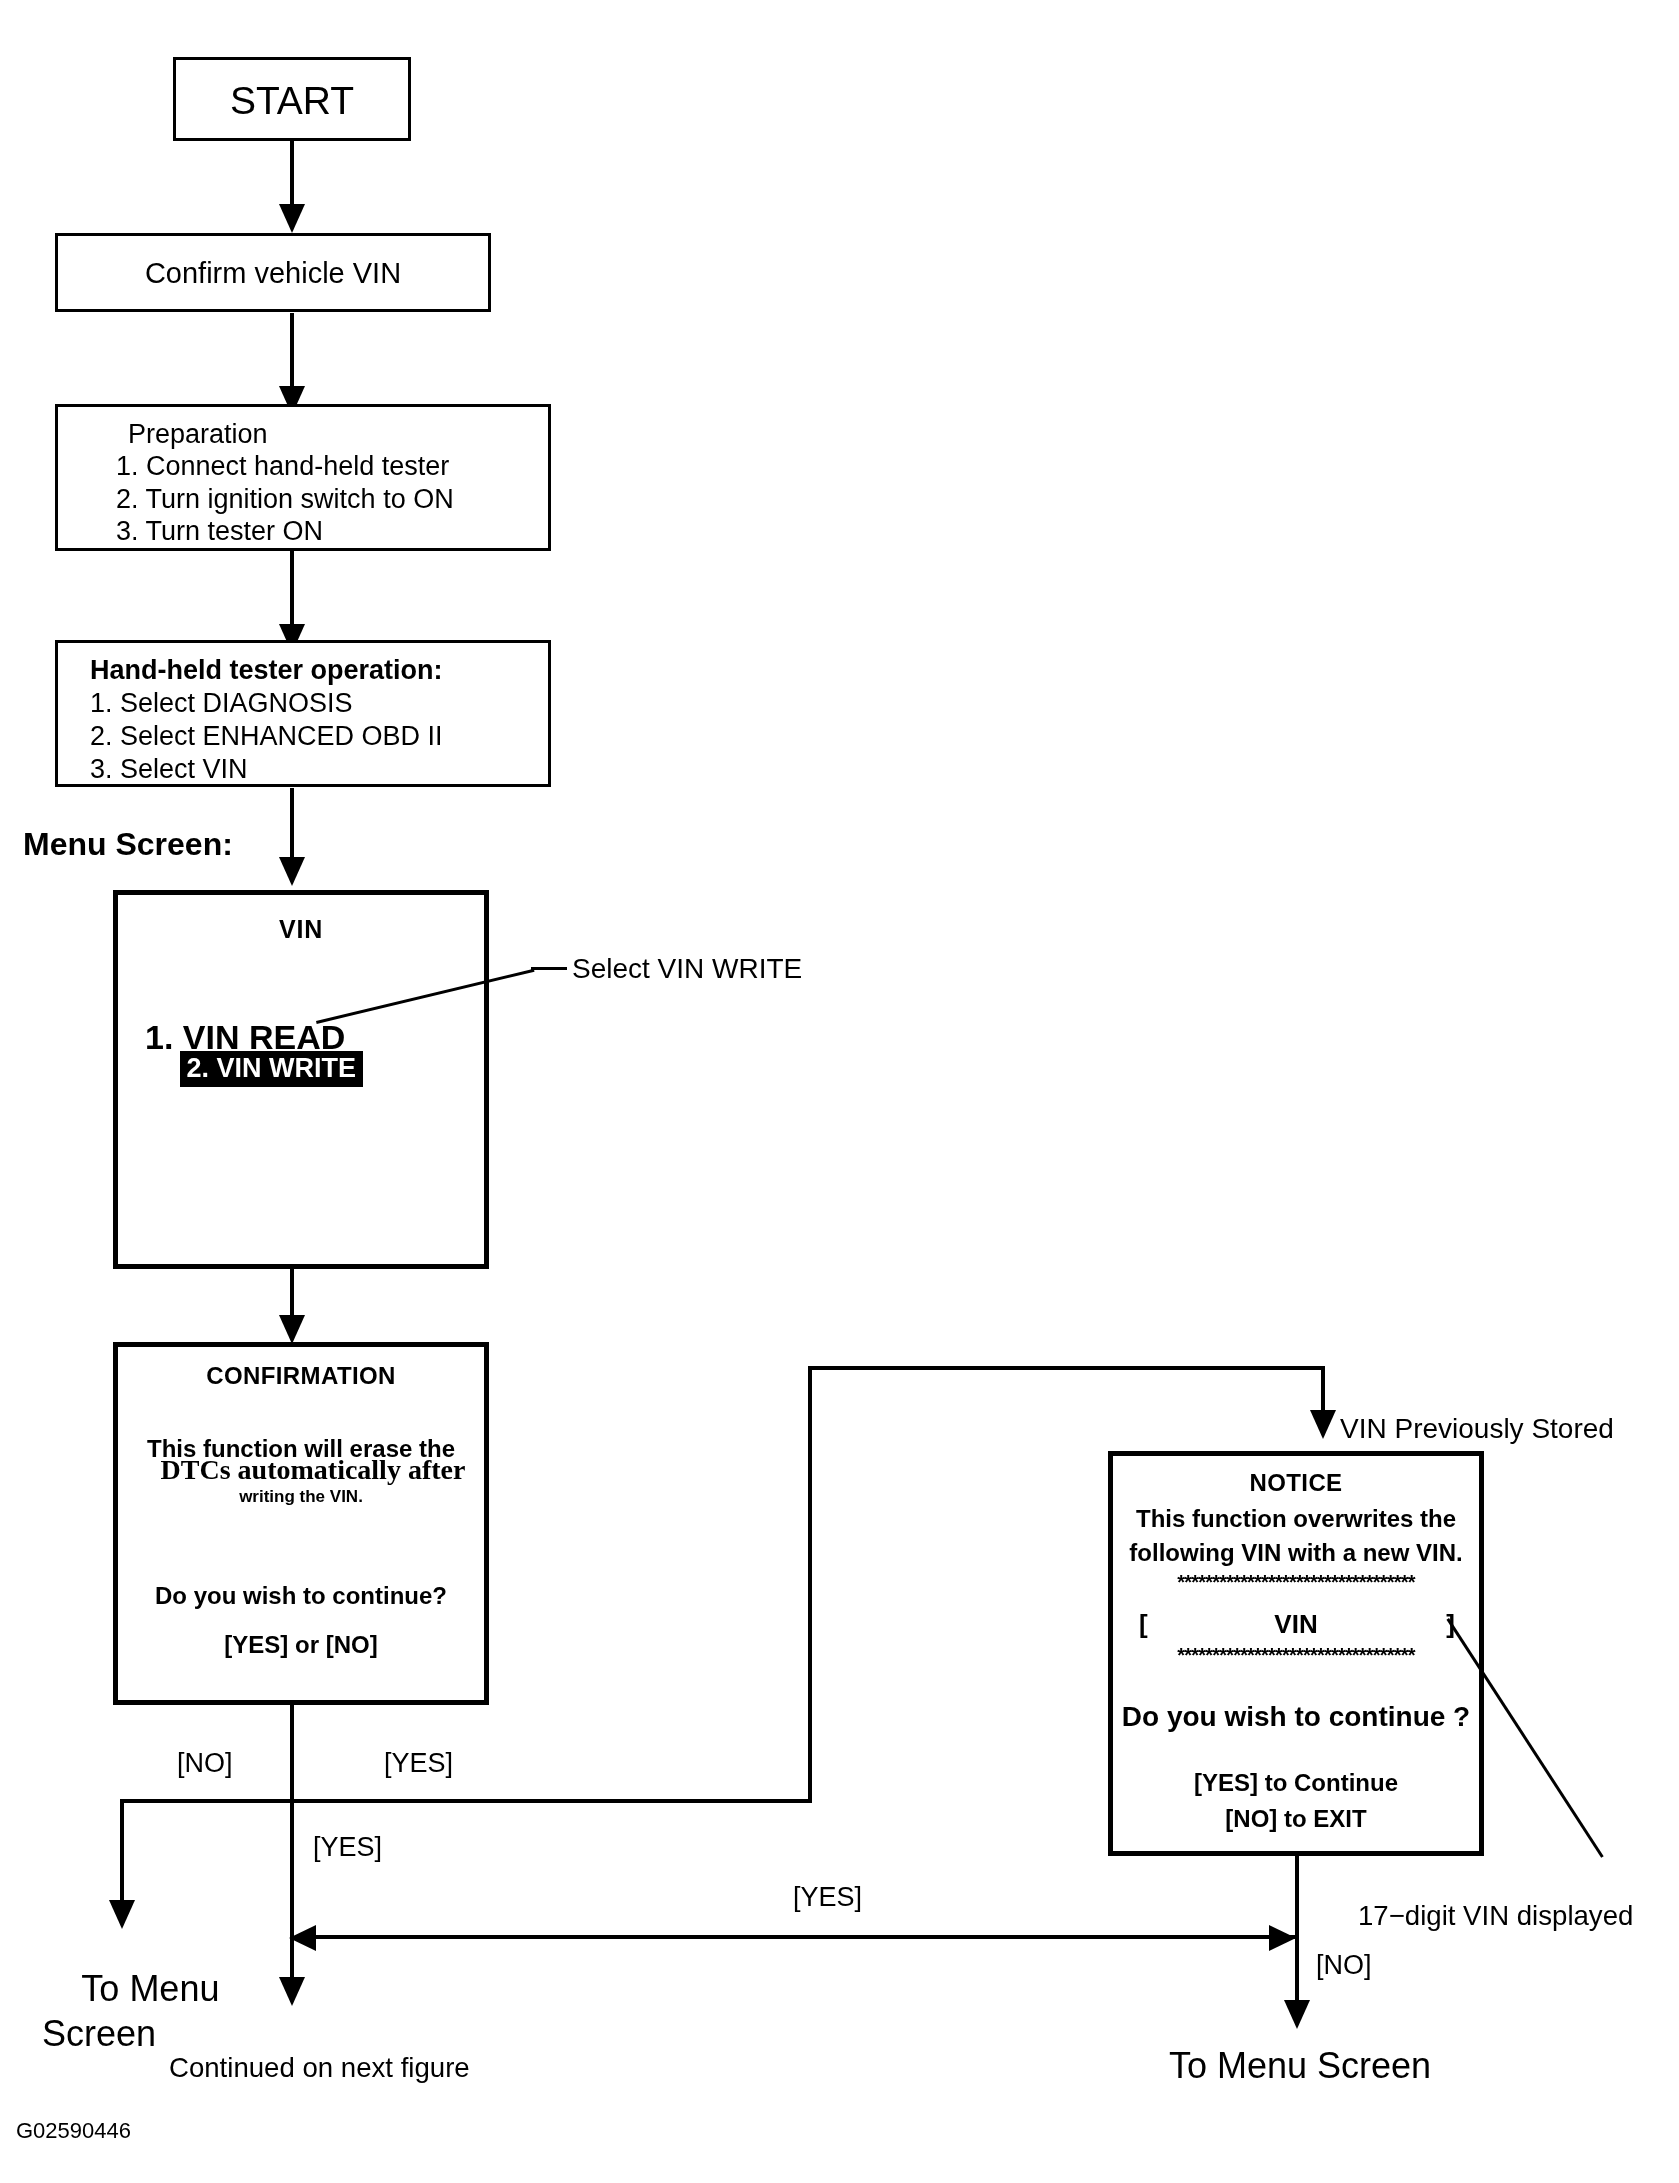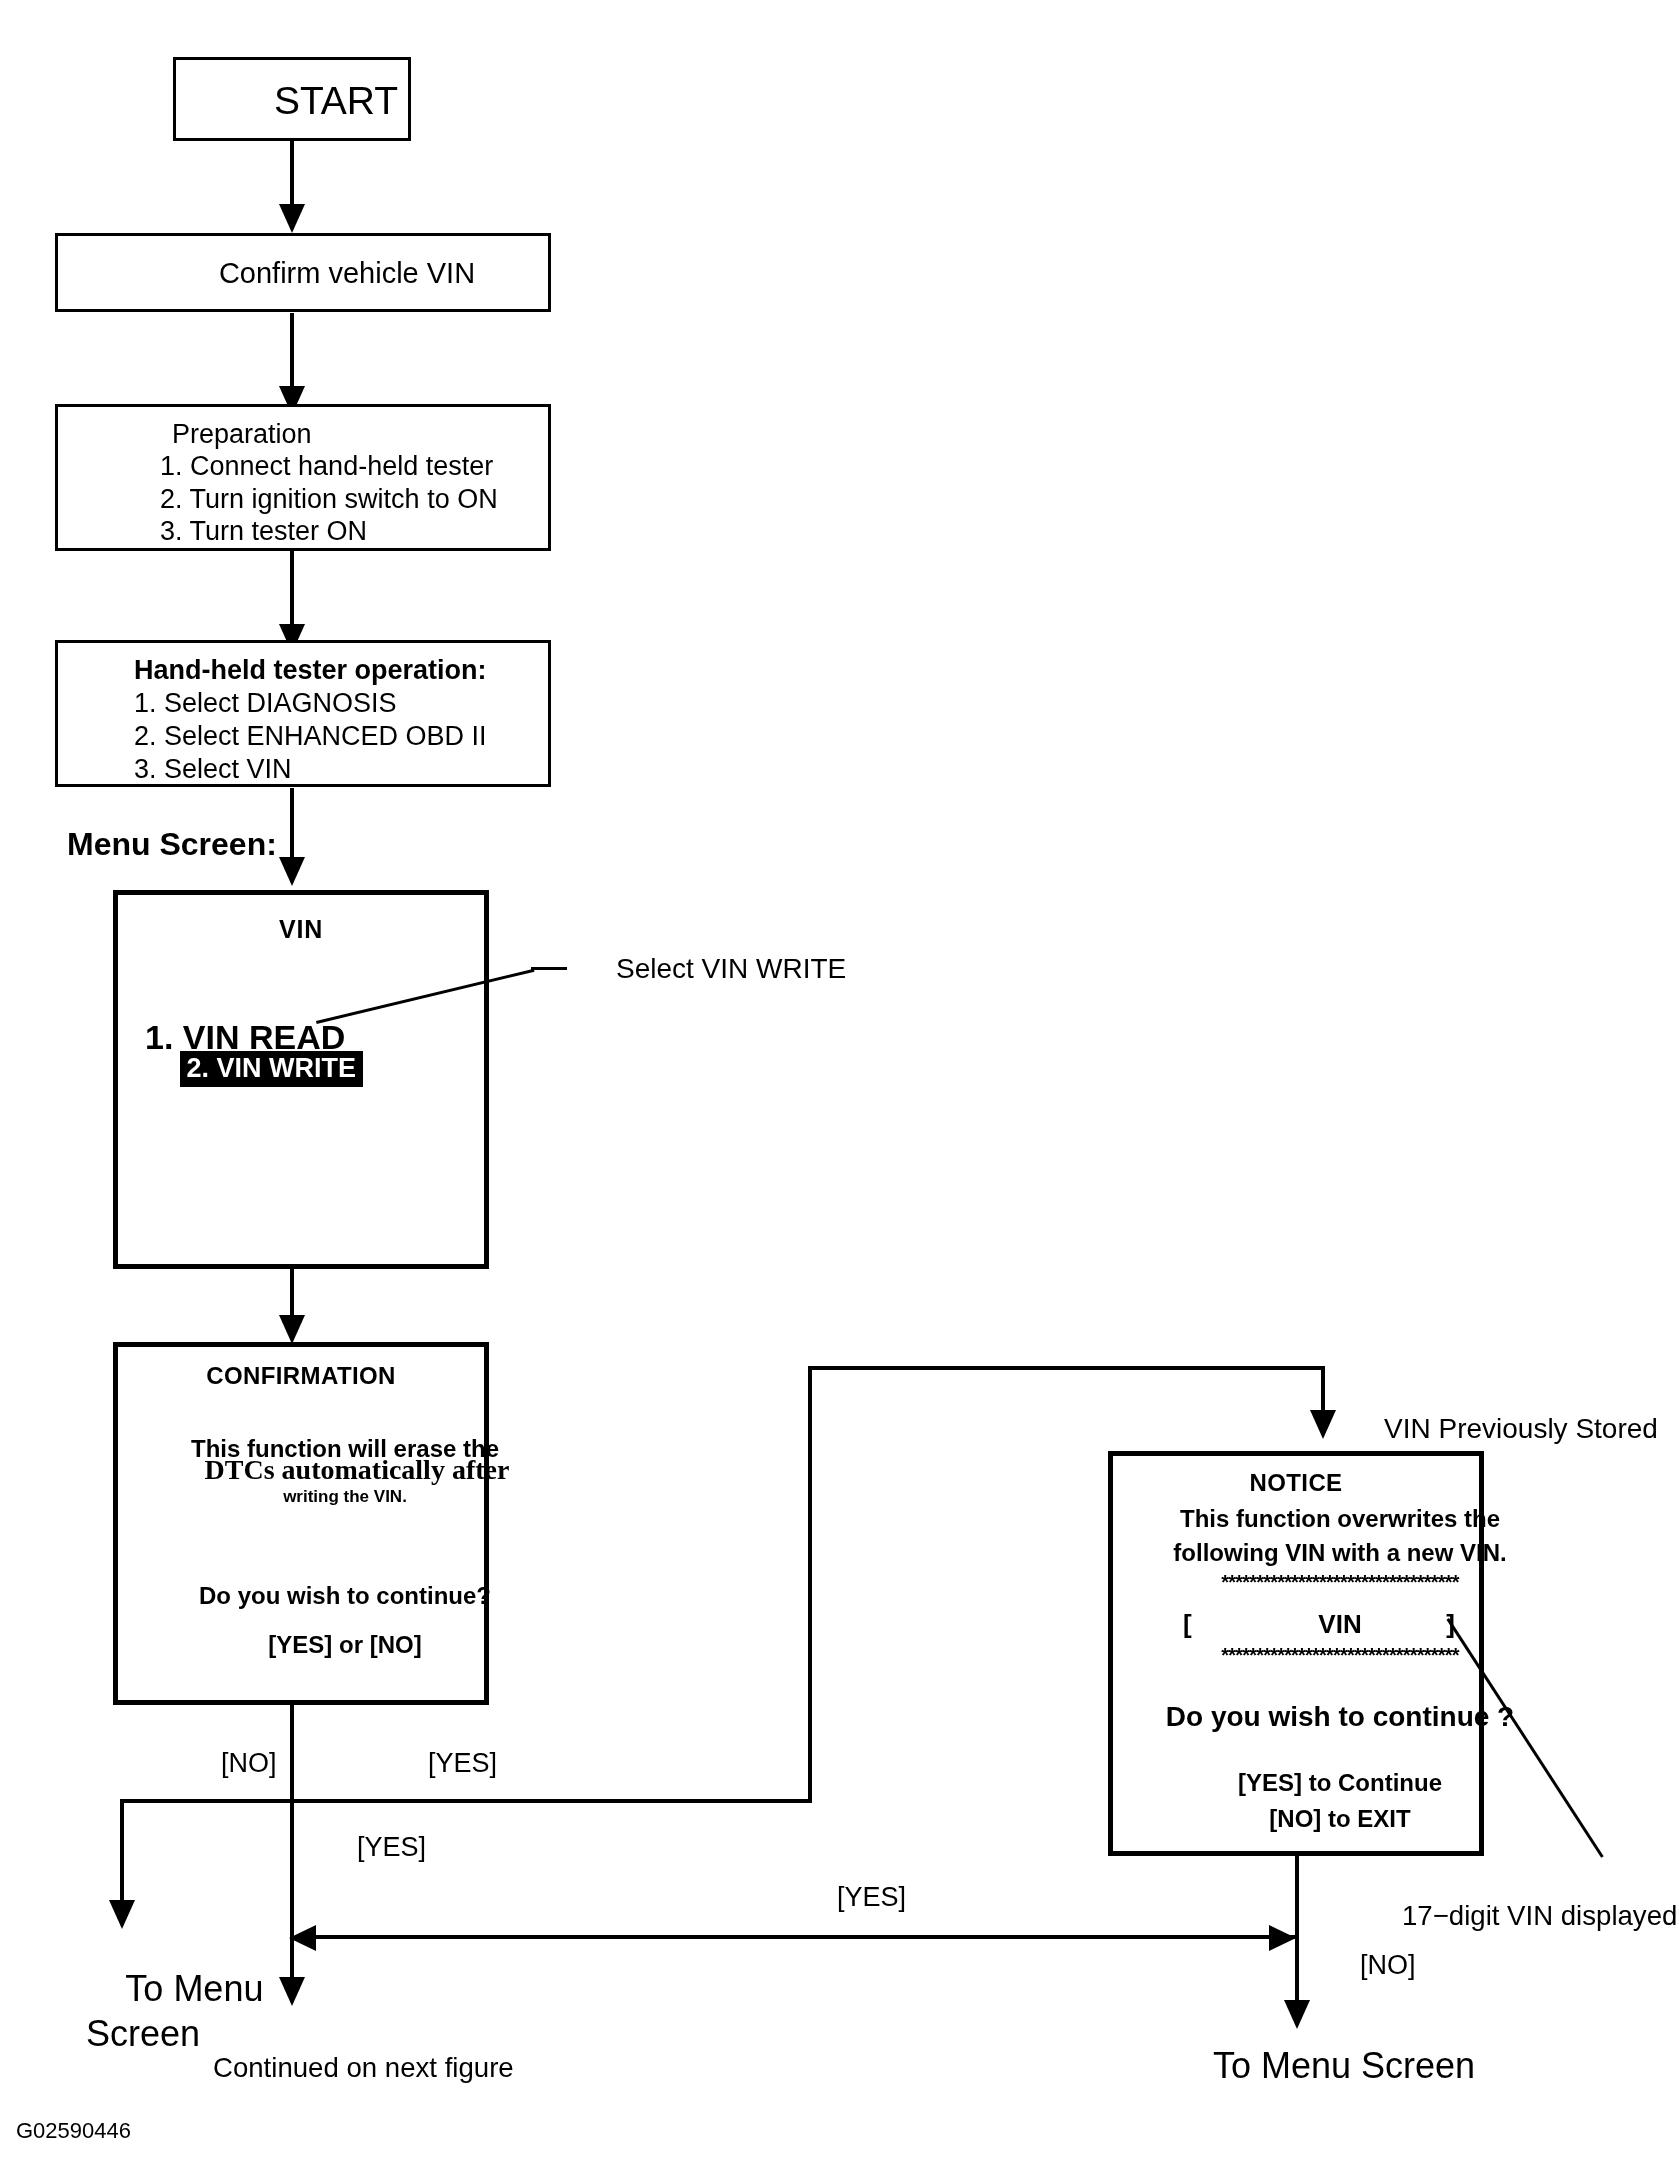--- a/index.html
+++ b/index.html
@@ -4,21 +4,21 @@
 <style>
   html,body{margin:0;padding:0;background:#ffffff;}
   body{font-family:"Liberation Sans", sans-serif;color:#000;}
   #page{position:relative;width:1679px;height:2183px;background:#fff;overflow:hidden;}
 
   
   .fbox{position:absolute;box-sizing:border-box;background:#fff;border:3.2px solid #000;}
   .fbox.thick{border-width:5.7px;}
 
   
-  .txt{position:absolute;white-space:pre;line-height:1.32;padding-left:44px;}
+  .txt{position:absolute;white-space:pre;line-height:1.32;}
   .c{text-align:center;}
   .b{font-weight:bold;}
 
   
   .vline{position:absolute;background:#000;width:4px;}
   .hline{position:absolute;background:#000;height:4px;}
 
   .arrowdown{position:absolute;width:0;height:0;
     border-left:13.8px solid transparent;border-right:13.8px solid transparent;
     border-top:29px solid #000;}
@@ -43,21 +43,21 @@
 
 <div id="page">
 
   <div class="fbox" style="left:173px;top:57px;width:238px;height:84px;">
     <div class="txt c" style="left:0;top:14.6px;width:100%;font-size:39px;">START</div>
   </div>
 
   <div class="vline" style="left:290px;top:141px;height:70px;"></div>
   <div class="arrowdown" style="left:279px;top:204px;"></div>
 
-  <div class="fbox" style="left:55px;top:233px;width:496px;height:79px;">
+  <div class="fbox" style="left:55px;top:233px;width:436px;height:79px;">
     <div class="txt c" style="left:0;top:18px;width:100%;font-size:29px;">Confirm vehicle VIN</div>
   </div>
 
   <div class="vline" style="left:290px;top:313px;height:79px;"></div>
   <div class="arrowdown" style="left:279px;top:386px;"></div>
 
   <div class="fbox" style="left:55px;top:404px;width:496px;height:147px;">
     <div class="txt" style="left:58px;top:9.7px;font-size:27px;margin-left:12px;">Preparation</div>
     <div class="txt" style="left:58px;top:42px;font-size:27px;">1. Connect hand-held tester</div>
     <div class="txt" style="left:58px;top:75px;font-size:27px;">2. Turn ignition switch to ON</div>

